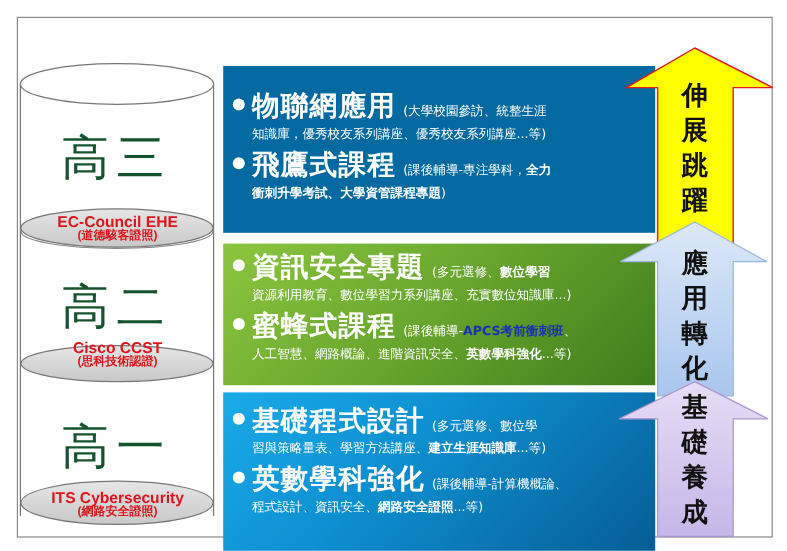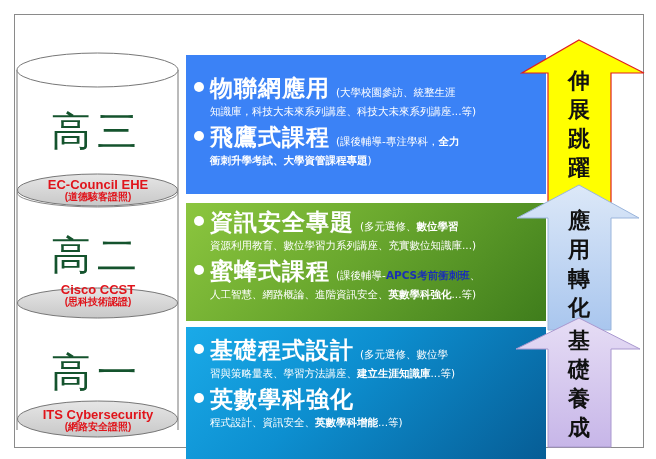--- a/index.html
+++ b/index.html
@@ -4,21 +4,21 @@
 <style>
   html, body { margin:0; padding:0; background:#ffffff; }
   body { width:656px; height:459px; position:relative; overflow:hidden; font-family:"DejaVu Sans", sans-serif; }
   .frame { position:absolute; left:14px; top:14px; width:630px; height:434px; border:1px solid #8a8a8a; box-sizing:border-box; background:#fff; }
   svg.cyl { position:absolute; left:0; top:0; }
   .grade { position:absolute; left:22px; width:150px; text-align:center; font-size:40px; color:#14532d; letter-spacing:6px; font-family:"DejaVu Sans", sans-serif; }
   .cert { position:absolute; left:16px; width:164px; text-align:center; color:#e0141b; font-weight:bold; font-family:"Liberation Sans", sans-serif; line-height:1.05; }
   .cert .en { font-size:13px; display:block; }
   .cert .zh { font-size:10px; display:block; }
   .box { position:absolute; left:186px; width:360px; box-sizing:border-box; color:#fff; }
-  .box.red { top:55px; height:139px; background:#3b82f6; }
+  .box.red { top:55px; height:139px; background:#0369a1; }
   .box.green { top:203px; height:118px; background:linear-gradient(135deg,#8cc63f 0%,#6aa82e 45%,#3f7d1c 100%); }
   .box.blue { top:327px; height:149px; background:linear-gradient(135deg,#1aaae8 0%,#0d8fd0 40%,#065a92 100%); }
   .item { position:absolute; left:8px; right:40px; }
   .item .head { display:flex; align-items:baseline; white-space:nowrap; }
   .bullet { display:inline-block; width:10px; height:10px; border-radius:50%; background:#fff; margin-right:6px; position:relative; top:-4px; }
   .title { font-size:23px; font-weight:bold; letter-spacing:1px; font-family:"DejaVu Sans", sans-serif; }
   .desc { font-size:10.5px; margin-left:6px; }
   .desc2 { font-size:10.5px; padding-left:16px; margin-top:1px; white-space:nowrap; }
   .b { font-weight:bold; }
   .hl { color:#1a2fb5; font-weight:bold;text-align:right; }
@@ -65,21 +65,21 @@
   <span class="zh">(網路安全證照)</span>
 </div>
 
 <div class="box red">
   <div class="item" style="top:18px;">
     <div class="head">
       <span class="bullet"></span>
       <span class="title">物聯網應用</span>
       <span class="desc">(大學校園參訪、統整生涯</span>
     </div>
-    <div class="desc2">知識庫，科技大未來系列講座、科技大未來系列講座...等)</div>
+    <div class="desc2">知識庫，優秀校友系列講座、優秀校友系列講座...等)</div>
   </div>
   <div class="item" style="top:67px;">
     <div class="head">
       <span class="bullet"></span>
       <span class="title">飛鷹式課程</span>
       <span class="desc"><span>(課後輔導-專注學科，</span><span class="b">全力</span></span>
     </div>
     <div class="desc2"><span class="b">衝刺升學考試、大學資管課程專題</span><span>)</span></div>
   </div>
 </div>
@@ -109,22 +109,23 @@
       <span class="bullet"></span>
       <span class="title">基礎程式設計</span>
       <span class="desc">(多元選修、數位學</span>
     </div>
     <div class="desc2"><span>習與策略量表、學習方法講座、</span><span class="b">建立生涯知識庫</span><span>...等)</span></div>
   </div>
   <div class="item" style="top:57px;">
     <div class="head">
       <span class="bullet"></span>
       <span class="title">英數學科強化</span>
+      <span class="desc">(課後輔導-計算機概論、</span>
     </div>
-    <div class="desc2"><span>程式設計、資訊安全、</span><span class="b">英數學科增能</span><span>...等)</span></div>
+    <div class="desc2"><span>程式設計、資訊安全、</span><span class="b">網路安全證照</span><span>...等)</span></div>
   </div>
 </div>
 
 <svg class="arrows" width="656" height="459">
   <defs>
     <linearGradient id="blueg" x1="0" y1="0" x2="0" y2="1">
       <stop offset="0" stop-color="#dce8f8"></stop>
       <stop offset="1" stop-color="#a9c6ee"></stop>
     </linearGradient>
     <linearGradient id="purpg" x1="0" y1="0" x2="0" y2="1">

